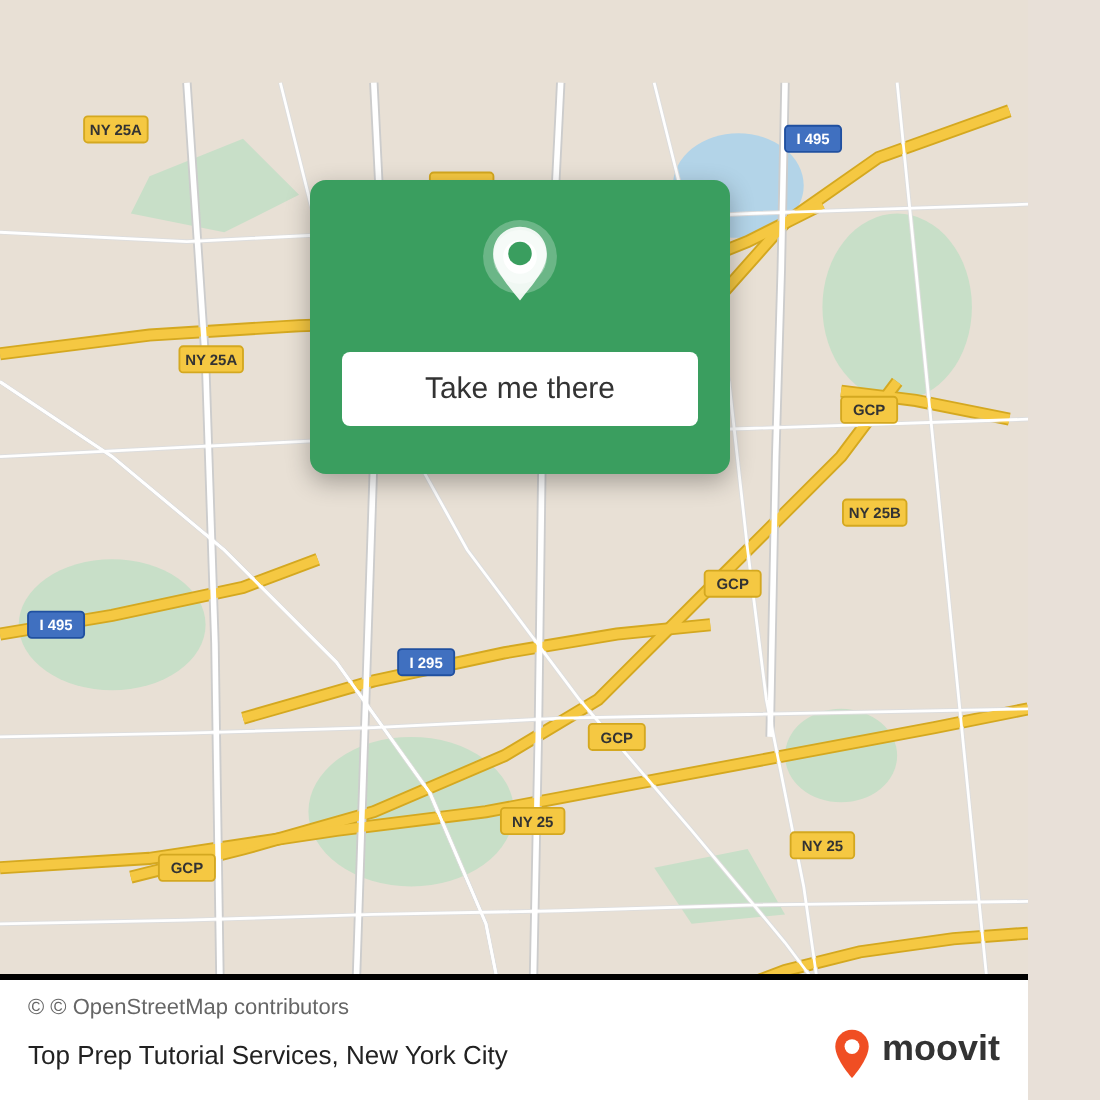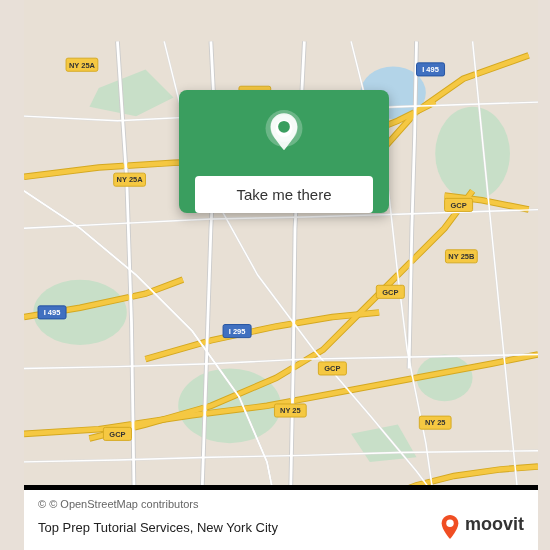--- a/index.html
+++ b/index.html
@@ -8,21 +8,20 @@
       height: 550px;
       overflow: hidden;
       font-family: Arial, sans-serif;
       background: #e8e0d8;
     }
 
     #map-container {
       position: relative;
       width: 514px;
       height: 550px;
-      margin-left: 24px;
     }
 
     
     #map-bg {
       position: absolute;
       top: 0; left: 0;
       width: 100%; height: 100%;
       background-color: #e8e0d5;
       overflow: hidden;
     }
@@ -36,21 +35,21 @@
     }
 
     
     #card-overlay {
       position: absolute;
       top: 90px;
       left: 155px;
       width: 210px;
       background: #3a9e5f;
       border-radius: 8px;
-      padding: 20px 16px 0;
+      padding: 20px 16px 24px;
       display: flex;
       flex-direction: column;
       align-items: center;
       box-shadow: 0 4px 12px rgba(0,0,0,0.3);
     }
 
     #location-pin {
       width: 52px;
       height: 52px;
       margin-bottom: 14px;
@@ -68,21 +67,21 @@
       width: 100%;
       text-align: center;
     }
 
     
     #bottom-bar {
       position: absolute;
       bottom: 0; left: 0; right: 0;
       background: white;
       padding: 8px 14px 10px;
-      border-top: 5px solid #000000;
+      border-top: 3px solid #000000;
     }
 
     #copyright-line {
       font-size: 11px;
       color: #666;
       margin-bottom: 4px;
     }
 
     #location-line {
       display: flex;

